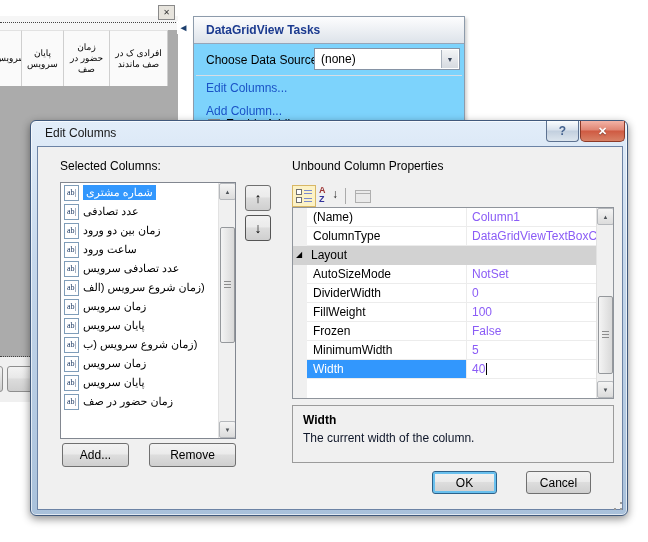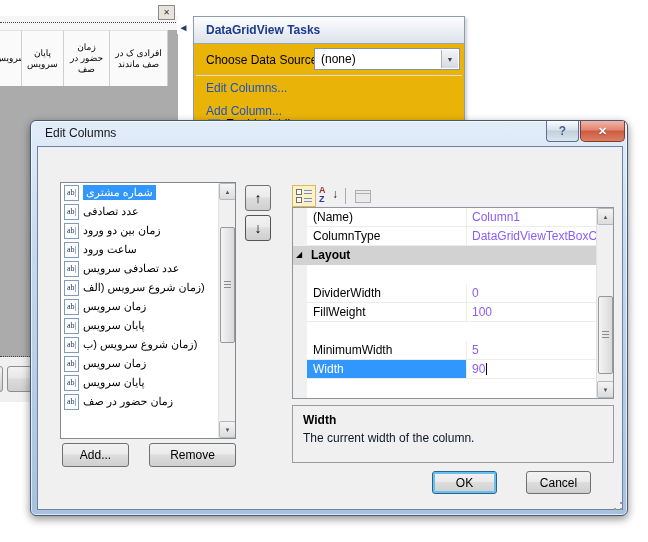--- a/index.html
+++ b/index.html
@@ -20,21 +20,21 @@
   .partial-btn { left:7px; top:9px; width:26px; height:26px; border:1px solid #8e8e8e; border-radius:3px;
                  background:linear-gradient(180deg,#f3f3f3,#e8e8e8 45%,#dcdcdc 50%,#cfcfcf); }
   .partial-btn2 { left:-4px; top:9px; width:7px; height:26px; border:1px solid #8e8e8e; border-radius:3px;
                  background:linear-gradient(180deg,#f3f3f3,#cfcfcf); }
   .mini-close { left:158px; top:5px; width:17px; height:15px; background:#e7e4dd; border:1px solid #8a8a8a;
                 display:flex; align-items:center; justify-content:center; font-size:8px; color:#333; z-index:1; }
   .smart-tag { left:177px; top:21px; width:13px; height:13px; color:#1d3f6e; font-size:10px; line-height:13px;
                text-align:center; z-index:1; background:#fff; }
 
   
-  .tasks { left:193px; top:16px; width:272px; height:116px; background:#eab308; border:1px solid #8d9bab;
+  .tasks { left:193px; top:16px; width:272px; height:116px; background:#7dd3fc; border:1px solid #8d9bab;
            box-shadow:2px 2px 3px rgba(0,0,0,.18); z-index:1; overflow:hidden;padding-left:40px; }
   .tasks-hdr { left:0; top:0; width:100%; height:27px; background:linear-gradient(180deg,#fdfdfe,#dde3ea);
                border-bottom:1px solid #96a5b8; display:flex; align-items:center; }
   .tasks-hdr span { margin-left:12px; font-size:12px; font-weight:bold; color:#1b3a8f; }
   .tasks-label { left:12px; top:36px; font-size:12px; color:#000; }
   .combo { left:120px; top:31px; width:146px; height:22px; border:1px solid #8693a5; background:#fff; }
   .combo-val { position:absolute; left:6px; top:3px; font-size:12px; color:#000; }
   .combo-btn { position:absolute; right:1px; top:1px; bottom:1px; width:17px;
                background:linear-gradient(180deg,#f3f4f6,#d6dae0); border-left:1px solid #aab2bd;
                display:flex; align-items:center; justify-content:center; font-size:7px; color:#39455a; }
@@ -96,21 +96,21 @@
 
   .gridbox { left:254px; top:60px; width:322px; height:192px; background:#fff; border:1px solid #8f949b; overflow:hidden; }
   .pg-strip { position:absolute; left:0; top:0; width:14px; bottom:0; background:#f0f0f0; }
   .pg-row { position:absolute; left:0; width:303px; height:19px; }
   .pg-name { position:absolute; left:14px; width:160px; height:19px; padding:2px 0 0 6px;
              font-size:12px; color:#000; border-right:1px solid #ececec; border-bottom:1px solid #ececec; }
   .pg-val { position:absolute; left:174px; width:129px; height:19px; padding:2px 0 0 5px;
             font-size:12px; color:#8b5cf6; border-bottom:1px solid #ececec; white-space:nowrap; overflow:hidden; }
   .pg-cat { position:absolute; left:0; width:303px; height:19px; background:#d2d2d2; }
   .pg-cat .exp { position:absolute; left:3px; top:4px; font-size:8px; color:#000; }
-  .pg-cat .cat-lbl { position:absolute; left:18px; top:2px; font-size:12px; font-weight:bold; color:#000;text-align:center; }
+  .pg-cat .cat-lbl { position:absolute; left:18px; top:2px; font-size:12px; font-weight:normal; color:#000;text-align:center; }
   .pg-row.hl .pg-name { background:#3297fd; color:#fff; }
   .caret { display:inline-block; width:1px; height:12px; background:#000; vertical-align:-2px; margin-left:1px; }
 
   .descbox { left:254px; top:258px; width:322px; height:58px; background:#f0f0f0; border:1px solid #9b9b9b; }
   .desc-title { left:10px; top:7px; font-size:12px; font-weight:bold; color:#000; }
   .desc-text { left:10px; top:25px; font-size:12px; color:#0f172a; }
 
   .grip { right:4px; bottom:4px; width:10px; height:10px;
           background:
             radial-gradient(circle at 8px 2px,#9a9a9a 1px,transparent 1.4px),
@@ -167,20 +167,22 @@
   <div class="abs dialog">
     <div class="abs dlg-title">Edit Columns</div>
     <div class="abs cap-btn help-btn">
       <span>?</span>
     </div>
     <div class="abs cap-btn close-btn">
       <span>✕</span>
     </div>
 
     <div class="abs client">
+      <div class="abs lbl" style="left:22px; top:12px">Selected Columns:</div>
+      <div class="abs lbl" style="left:254px; top:12px">Unbound Column Properties</div>
 
       <div class="abs listbox">
         <div class="li sel">
           <span class="abl">ab|</span>
           <span class="txt">شماره مشتری</span>
         </div>
         <div class="li">
           <span class="abl">ab|</span>
           <span class="txt">عدد تصادفی</span>
         </div>
@@ -278,35 +280,43 @@
         <div class="pg-row" style="top:19px">
           <div class="pg-name">ColumnType</div>
           <div class="pg-val">DataGridViewTextBoxColumn</div>
         </div>
 
         <div class="pg-cat" style="top:38px">
           <span class="exp">◢</span>
           <span class="cat-lbl">Layout</span>
         </div>
 
+        <div class="pg-row" style="top:57px">
+          <div class="pg-name">AutoSizeMode</div>
+          <div class="pg-val">NotSet</div>
+        </div>
         <div class="pg-row" style="top:76px">
           <div class="pg-name">DividerWidth</div>
           <div class="pg-val">0</div>
         </div>
         <div class="pg-row" style="top:95px">
           <div class="pg-name">FillWeight</div>
           <div class="pg-val">100</div>
         </div>
+        <div class="pg-row" style="top:114px">
+          <div class="pg-name">Frozen</div>
+          <div class="pg-val">False</div>
+        </div>
         <div class="pg-row" style="top:133px">
           <div class="pg-name">MinimumWidth</div>
           <div class="pg-val">5</div>
         </div>
         <div class="pg-row hl" style="top:152px">
           <div class="pg-name">Width</div>
-          <div class="pg-val"><span>90</span><span class="caret"></span></div>
+          <div class="pg-val"><span>40</span><span class="caret"></span></div>
         </div>
 
         <div class="sb">
           <div class="sb-btn" style="top:0">
               <span>▲</span>
             </div>
           <div class="sb-thumb" style="top:88px; height:78px">
               <span class="sb-grip"></span>
             </div>
           <div class="sb-btn" style="bottom:0">

